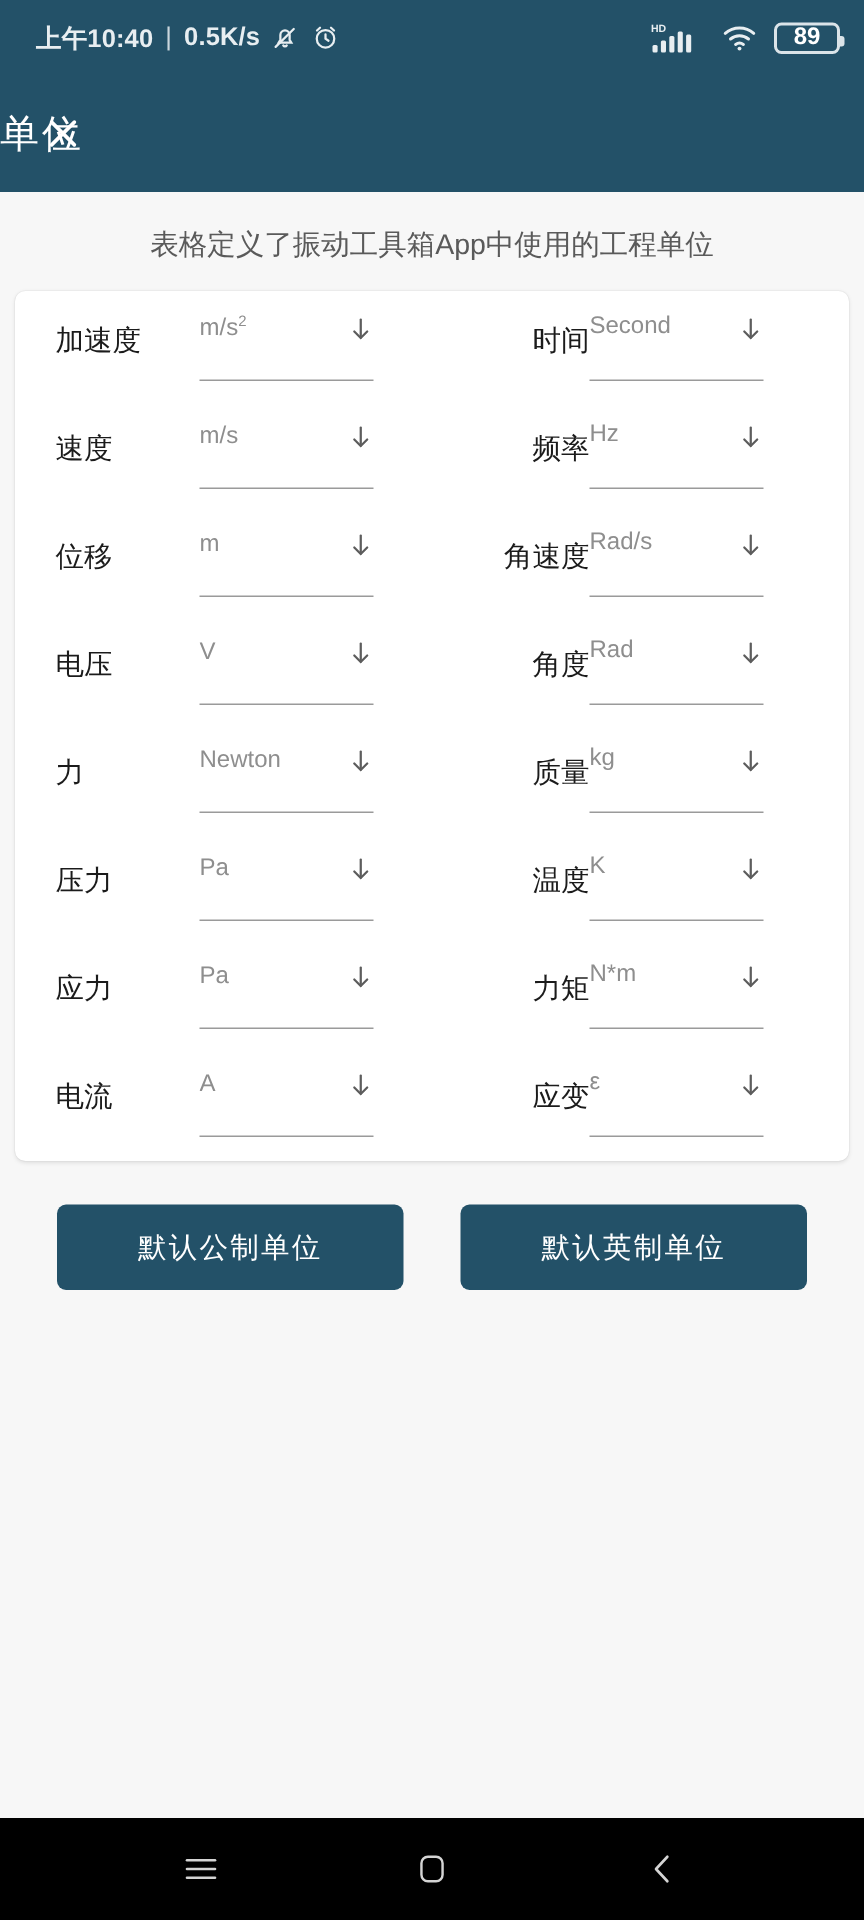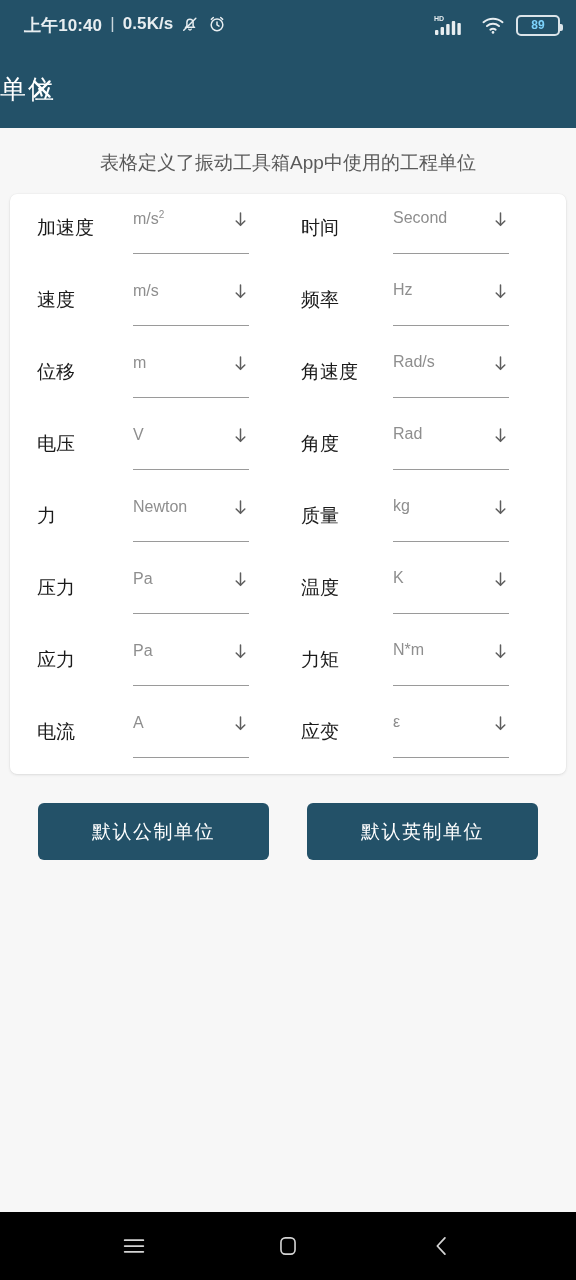--- a/index.html
+++ b/index.html
@@ -11,32 +11,32 @@
   }
   #screen { position:relative; width:576px; height:1280px; background:#f7f7f7; }
 
   
   .statusbar {
     height:50px; background:#235168;
     display:flex; align-items:center;
     padding:0 16px 0 24px;
     color:#e8eef1;
   }
-  .sb-left { display:flex; gap:7px; font-size:17px; font-weight:bold; letter-spacing:.1px; }
+  .sb-left { display:flex; align-items:center; gap:7px; font-size:17px; font-weight:bold; letter-spacing:.1px; }
   .sb-sep { opacity:.85; font-weight:400; margin:0 1px; }
   .sb-right { margin-left:auto; display:flex; align-items:center; gap:11px; }
 
   .icon-bell-muted { width:20px; height:20px; display:block; }
   .icon-alarm { width:20px; height:20px; display:block; }
   .icon-hd-signal { width:36px; height:22px; display:block; }
   .icon-wifi { width:24px; height:20px; display:block; }
   .battery {
     width:44px; height:21px; border:2px solid #dbe4e9; border-radius:5px;
     display:flex; align-items:center; justify-content:center;
-    font-size:12px; font-weight:bold; color:#7dd3fc; position:relative;
+    font-size:16px; font-weight:bold; color:#ffffff; position:relative;
   }
   .battery::after {
     content:""; position:absolute; right:-5px; top:7px;
     width:3px; height:7px; background:#dbe4e9; border-radius:0 2px 2px 0;
   }
 
   
   .appbar {
     height:78px; background:#235168;
     display:flex; align-items:center; position:relative;
@@ -64,21 +64,21 @@
     padding:14px 0 16px 0;
   }
   .row { display:flex; }
   .cell { width:50%; display:flex; align-items:flex-start; padding:0 8px 0 0; }
   .cell-left { padding-left:27px; }
   .cell-right { padding-left:13px; }
   .label {
     font-size:19px; color:#1b1b1b; line-height:1; padding-top:10px;
     white-space:nowrap; min-width:96px;
   }
-  .cell-right .label { min-width:92px; }
+  .cell-right .label { min-width:92px;text-align:right; }
   .field {
     flex:1; margin-top:2px; border-bottom:1.4px solid #9a9a9a;
     display:flex; align-items:flex-start; height:44px; padding-bottom:2px;
     cursor:pointer; max-width:116px;
   }
   .field-val {
     font-size:16px; color:#8e8e8e; line-height:1; flex:1;
     white-space:nowrap; overflow:hidden;
   }
   .field-val sup { font-size:10px; vertical-align:super; }

